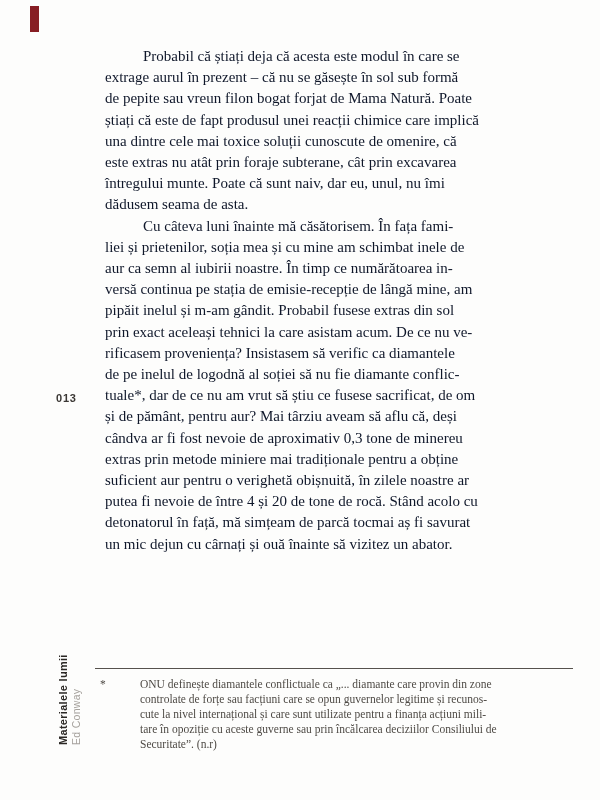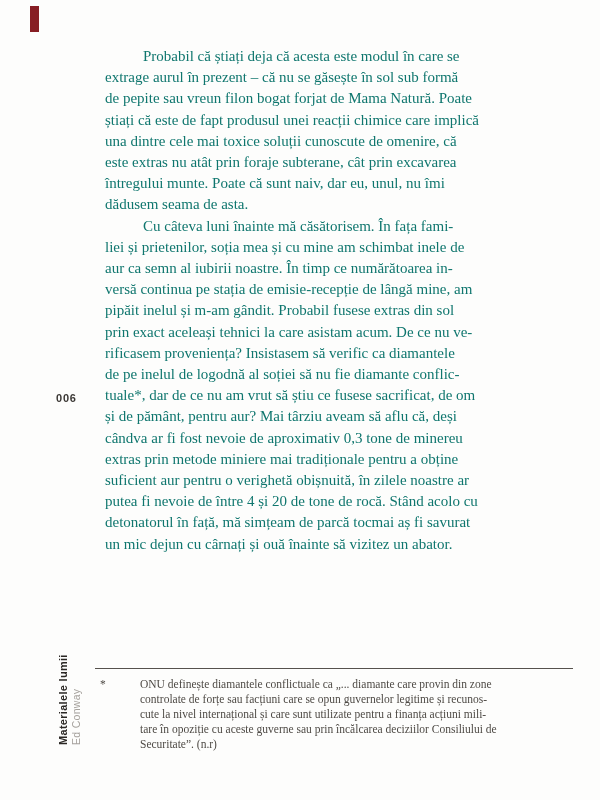--- a/index.html
+++ b/index.html
@@ -97,28 +97,28 @@
     white-space: pre-line;
   }
 </style>
 </head>
 <body>
 
 <div class="page">
 
   <div class="chapter-marker" style="background: rgb(135, 30, 36);"></div>
 
-  <div class="page-number">006</div>
+  <div class="page-number">013</div>
 
   <div class="spine">
     <div class="spine-title">Materialele lumii</div>
     <div class="spine-author">Ed Conway</div>
   </div>
 
-  <main class="body-text" style="color: #0f766e;">
+  <main class="body-text" style="color: #0f172a;">
     <p>Probabil că știați deja că acesta este modul în care se
 extrage aurul în prezent – că nu se găsește în sol sub formă
 de pepite sau vreun filon bogat forjat de Mama Natură. Poate
 știați că este de fapt produsul unei reacții chimice care implică
 una dintre cele mai toxice soluții cunoscute de omenire, că
 este extras nu atât prin foraje subterane, cât prin excavarea
 întregului munte. Poate că sunt naiv, dar eu, unul, nu îmi
 dădusem seama de asta.</p>
     <p>Cu câteva luni înainte mă căsătorisem. În fața fami-
 liei și prietenilor, soția mea și cu mine am schimbat inele de

